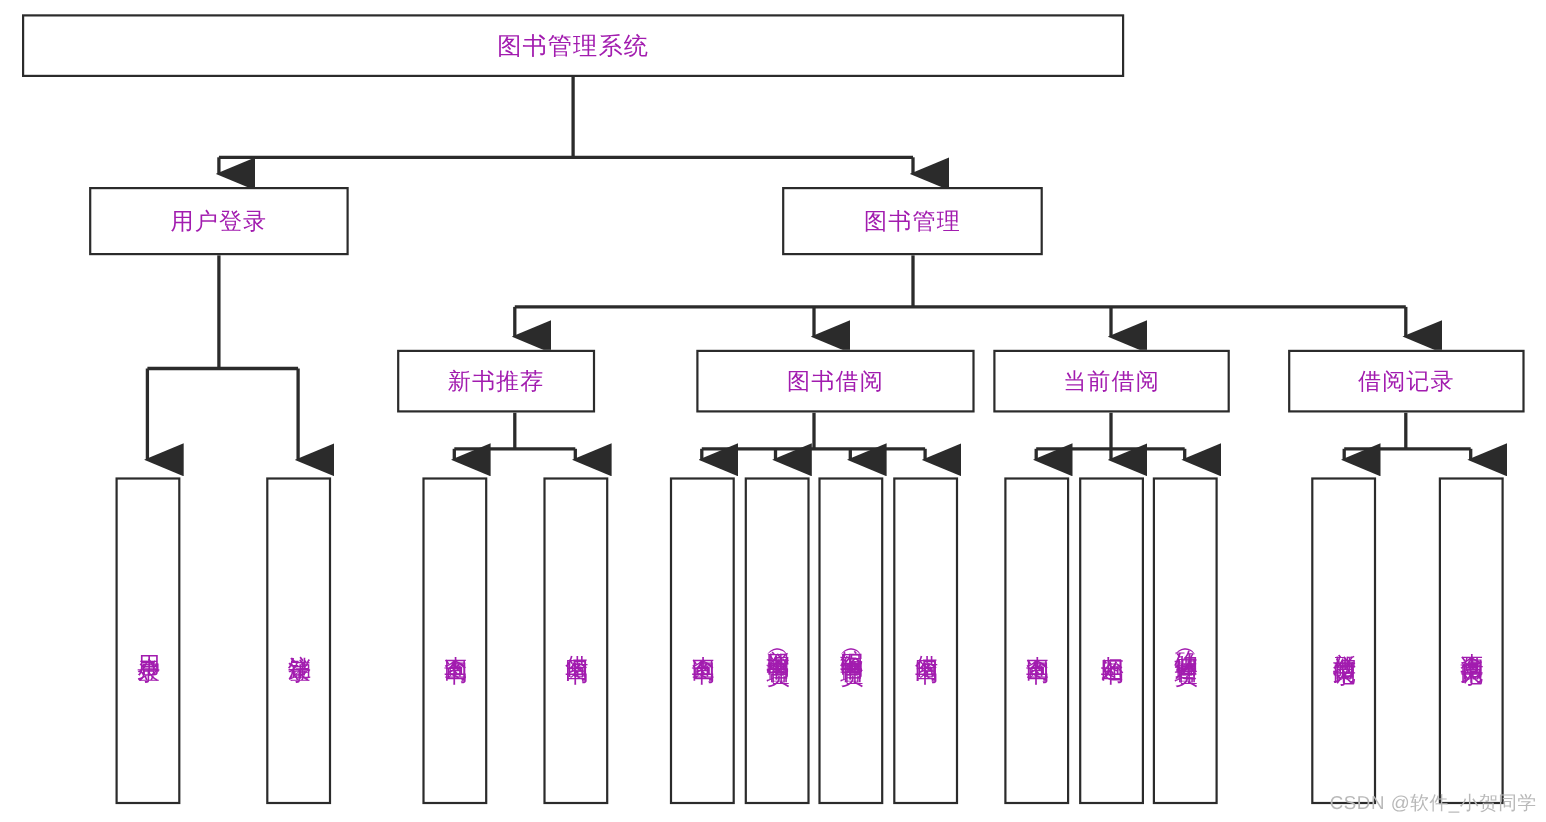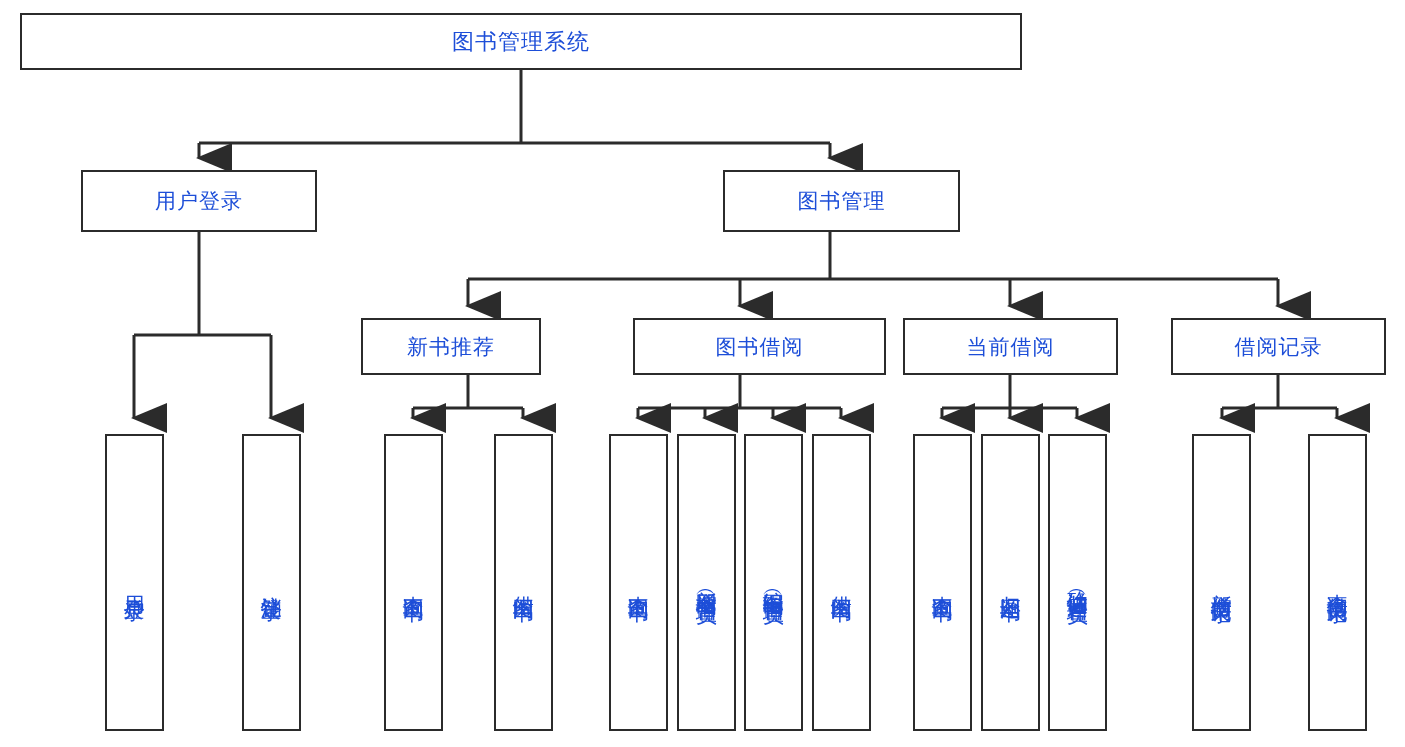--- a/index.html
+++ b/index.html
@@ -25,21 +25,21 @@
     height: 747px;
   }
   .node {
     position: absolute;
     box-sizing: border-box;
     border: 2px solid #2b2b2b;
     background: #ffffff;
     display: flex;
     align-items: center;
     justify-content: center;
-    color: #1d4ed8;
+    color: #a21caf;
   }
   .node.horiz {
     font-size: 21px;
     letter-spacing: 1px;
   }
   .node.vert {
     font-size: 21px;
     letter-spacing: 1px;
   }
   .node.vert .label {
@@ -121,21 +121,21 @@
     </g>
   </svg>
 
   <div class="node horiz" id="root-node" style="left:20px; top:13px; width:1002px; height:57px;">
     <span class="label">图书管理系统</span>
   </div>
 
   <div class="node horiz" style="left:81px; top:170px; width:236px; height:62px;">
     <span class="label">用户登录</span>
   </div>
-  <div class="node horiz" style="left:711px; top:170px; width:237px; height:62px;margin-left:12px;">
+  <div class="node horiz" style="left:711px; top:170px; width:237px; height:62px;">
     <span class="label">图书管理</span>
   </div>
 
   <div class="node horiz" style="left:361px; top:318px; width:180px; height:57px;">
     <span class="label">新书推荐</span>
   </div>
   <div class="node horiz" style="left:633px; top:318px; width:253px; height:57px;">
     <span class="label">图书借阅</span>
   </div>
   <div class="node horiz" style="left:903px; top:318px; width:215px; height:57px;">
@@ -182,13 +182,14 @@
     <span class="label">确认归还（管理员）</span>
   </div>
 
   <div class="node vert" style="left:1192px; top:434px; width:59px; height:297px;">
     <span class="label">新增借阅记录</span>
   </div>
   <div class="node vert" style="left:1308px; top:434px; width:59px; height:297px;">
     <span class="label">查询借阅记录</span>
   </div>
 
+  <div class="watermark">CSDN @软件_小贺同学</div>
 </div>
 
 </body></html>

